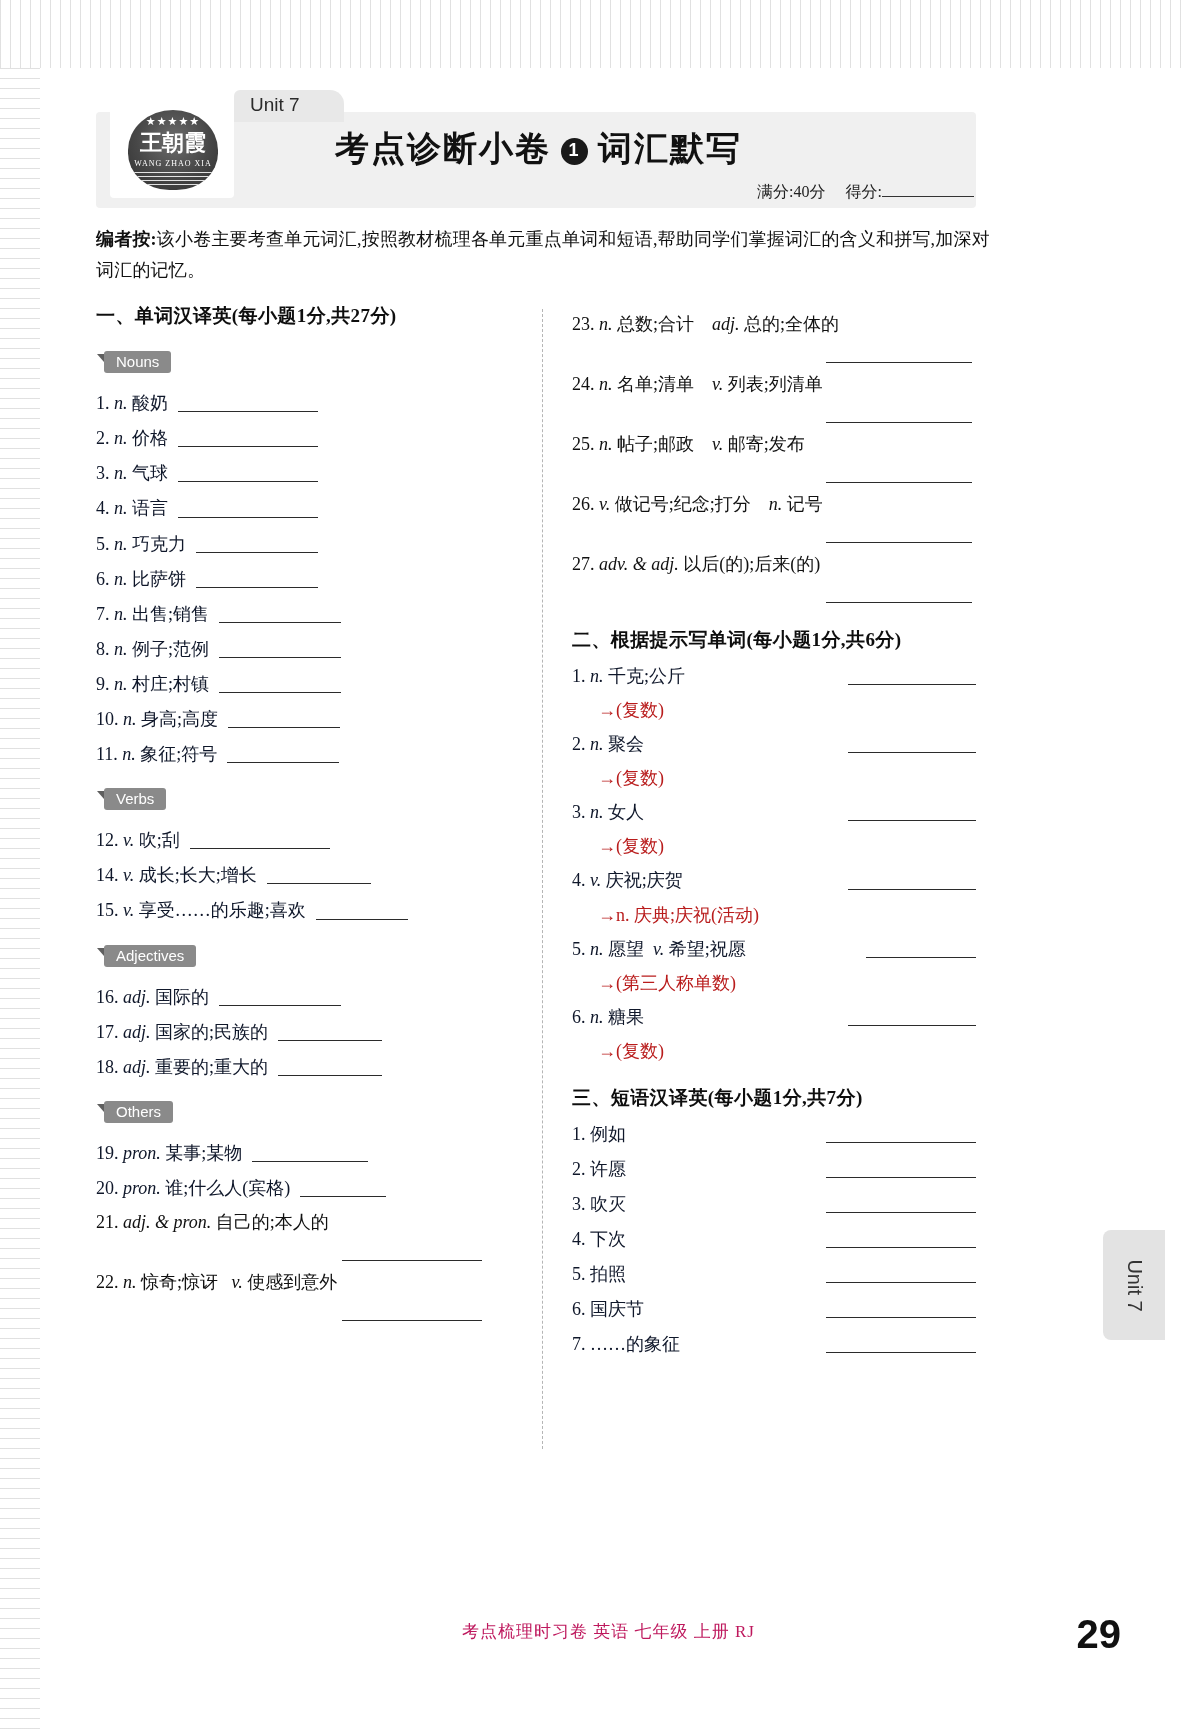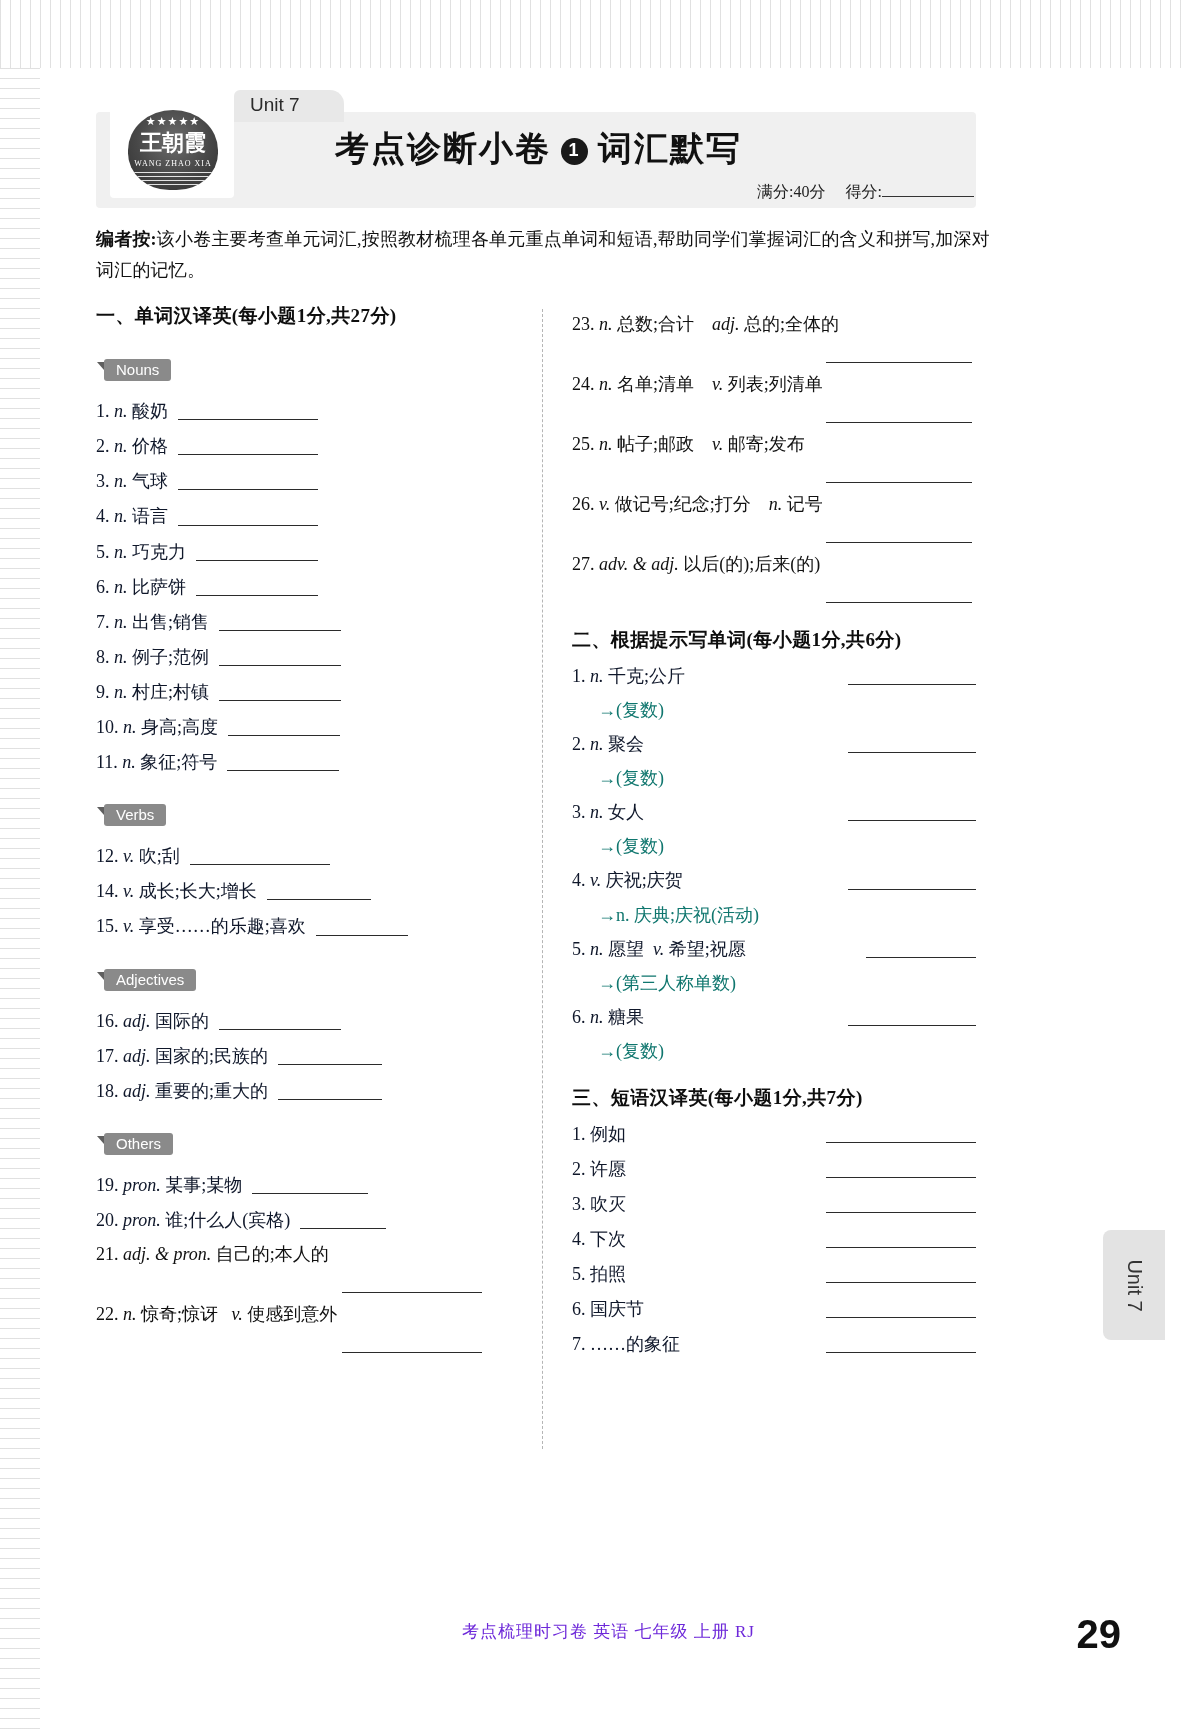--- a/index.html
+++ b/index.html
@@ -177,21 +177,21 @@
   }
   .pos-tag {
     display: inline-block;
     position: relative;
     background: #8a8a8a;
     color: #fff;
     font-family: "Liberation Sans", sans-serif;
     font-size: 15px;
     padding: 2px 12px 3px 12px;
     border-radius: 3px;
-    margin: 20px 0 8px 8px;
+    margin: 12px 0 8px 8px;
   }
   .pos-tag::before {
     content: "";
     position: absolute;
     left: -7px; top: 3px;
     border-width: 0 7px 8px 0;
     border-style: solid;
     border-color: transparent #5f5f5f transparent transparent;
   }
 
@@ -223,21 +223,21 @@
   }
   .item-wrap .blank-line {
     border-bottom: 1px solid #2b2b2b;
     height: 1px;
     margin-top: 26px;
   }
   .sub-item {
     display: flex;
     align-items: flex-end;
     font-size: 18px;
-    color: #0f766e;
+    color: #b91c1c;
     margin: 8px 0 8px 26px;
   }
 
   
   .side-tab {
     position: absolute;
     right: 16px;
     top: 1230px;
     width: 62px;
     height: 110px;
@@ -260,21 +260,21 @@
     position: absolute;
     left: 96px;
     right: 60px;
     top: 1620px;
     display: flex;
     align-items: flex-end;
     justify-content: center;
   }
   .footer-text {
     font-size: 17px;
-    color: #6d28d9;
+    color: #be185d;
     letter-spacing: 1px;
   }
   .page-num {
     position: absolute;
     right: 0;
     bottom: -14px;
     font-family: "Liberation Sans", sans-serif;
     font-size: 40px;
     font-weight: bold;
     color: #111;

